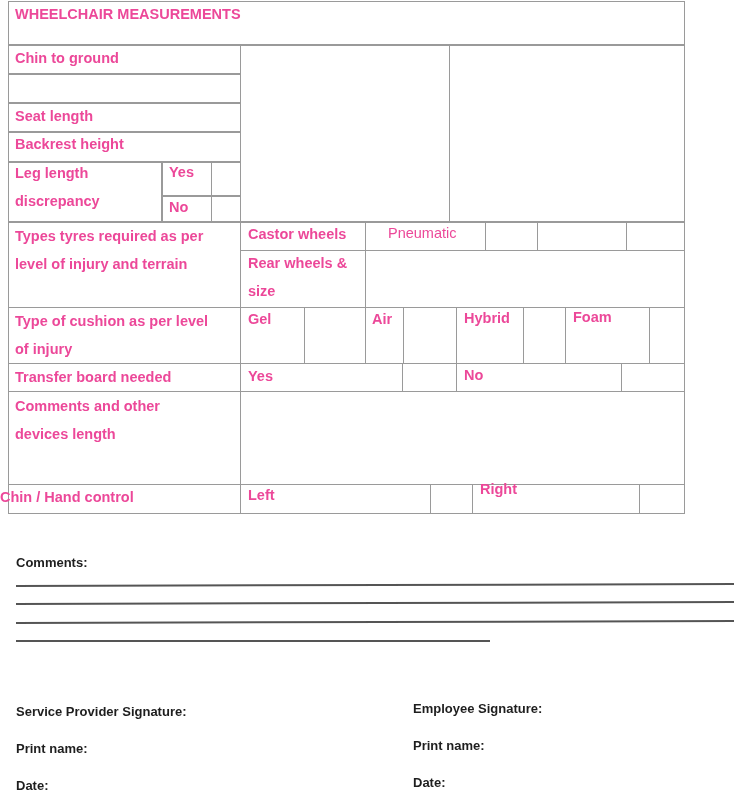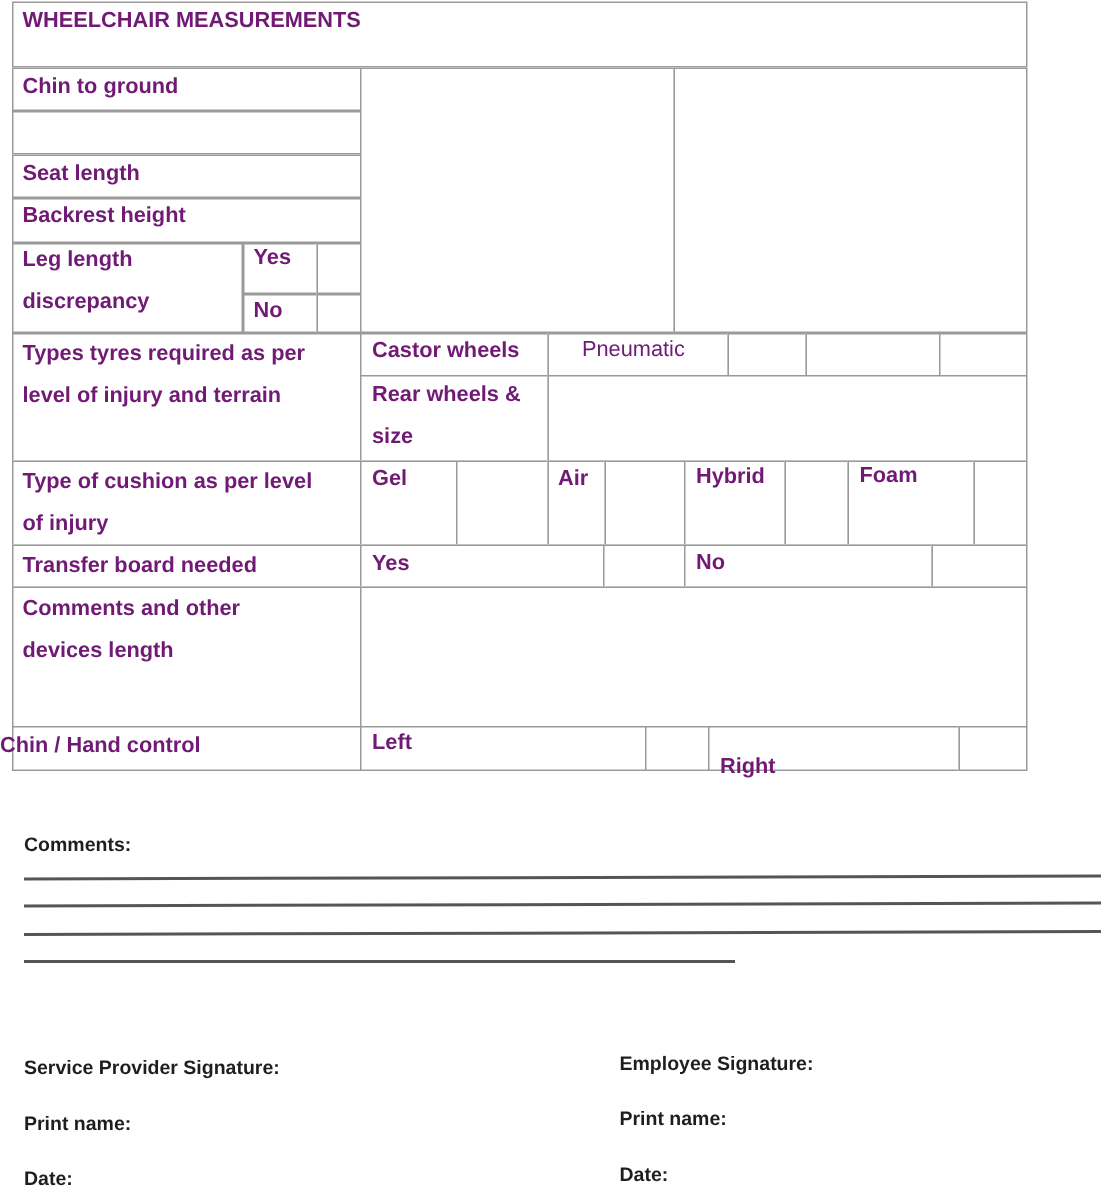--- a/index.html
+++ b/index.html
@@ -1,19 +1,19 @@
 <!DOCTYPE html>
 <html><head>
 <meta charset="utf-8">
 <style>
   html, body { margin:0; padding:0; background:#ffffff; }
   body { width:744px; height:794px; position:relative; overflow:hidden;
          font-family:"Liberation Sans", sans-serif; color:#1a1a1a; }
   .c { position:absolute; box-sizing:border-box; border:1px solid #9a9a9a; background:#fff; }
-  .t { position:absolute; font-size:14.5px; font-weight:bold; color:#701a75; white-space:nowrap; }
+  .t { position:absolute; font-size:14.5px; font-weight:bold; color:#ec4899; white-space:nowrap; }
   .t.n { font-weight:normal; }
   .line { position:absolute; height:1.5px; background:#555; }
   .lbl { position:absolute; font-size:13px; font-weight:bold; color:#1e1e1e; white-space:nowrap; }
 </style>
 </head>
 <body>
 
 <div class="c" style="left:8px;top:1px;width:677px;height:44px;"></div>
 <div class="t" style="left:15px;top:6px;">WHEELCHAIR MEASUREMENTS</div>
 
@@ -84,21 +84,21 @@
 <div class="t" style="left:15px;top:398px;">Comments and other</div>
 <div class="t" style="left:15px;top:426px;">devices length</div>
 <div class="c" style="left:240px;top:391px;width:445px;height:94px;"></div>
 
 <div class="c" style="left:8px;top:484px;width:233px;height:30px;"></div>
 <div class="t" style="left:0;top:489px;">Chin / Hand control</div>
 <div class="c" style="left:240px;top:484px;width:191px;height:30px;"></div>
 <div class="t" style="left:248px;top:487px;">Left</div>
 <div class="c" style="left:430px;top:484px;width:43px;height:30px;"></div>
 <div class="c" style="left:472px;top:484px;width:168px;height:30px;"></div>
-<div class="t" style="left:480px;top:503px;">Right</div>
+<div class="t" style="left:480px;top:481px;">Right</div>
 <div class="c" style="left:639px;top:484px;width:46px;height:30px;"></div>
 
 <div class="lbl" style="left:16px;top:555px;">Comments:</div>
 <div class="line" style="left:16px;top:584px;width:718px;transform:rotate(-0.15deg);"></div>
 <div class="line" style="left:16px;top:602px;width:718px;transform:rotate(-0.15deg);"></div>
 <div class="line" style="left:16px;top:621px;width:718px;transform:rotate(-0.15deg);"></div>
 <div class="line" style="left:16px;top:640px;width:474px;"></div>
 
 <div class="lbl" style="left:16px;top:704px;">Service Provider Signature:</div>
 <div class="lbl" style="left:16px;top:741px;">Print name:</div>

